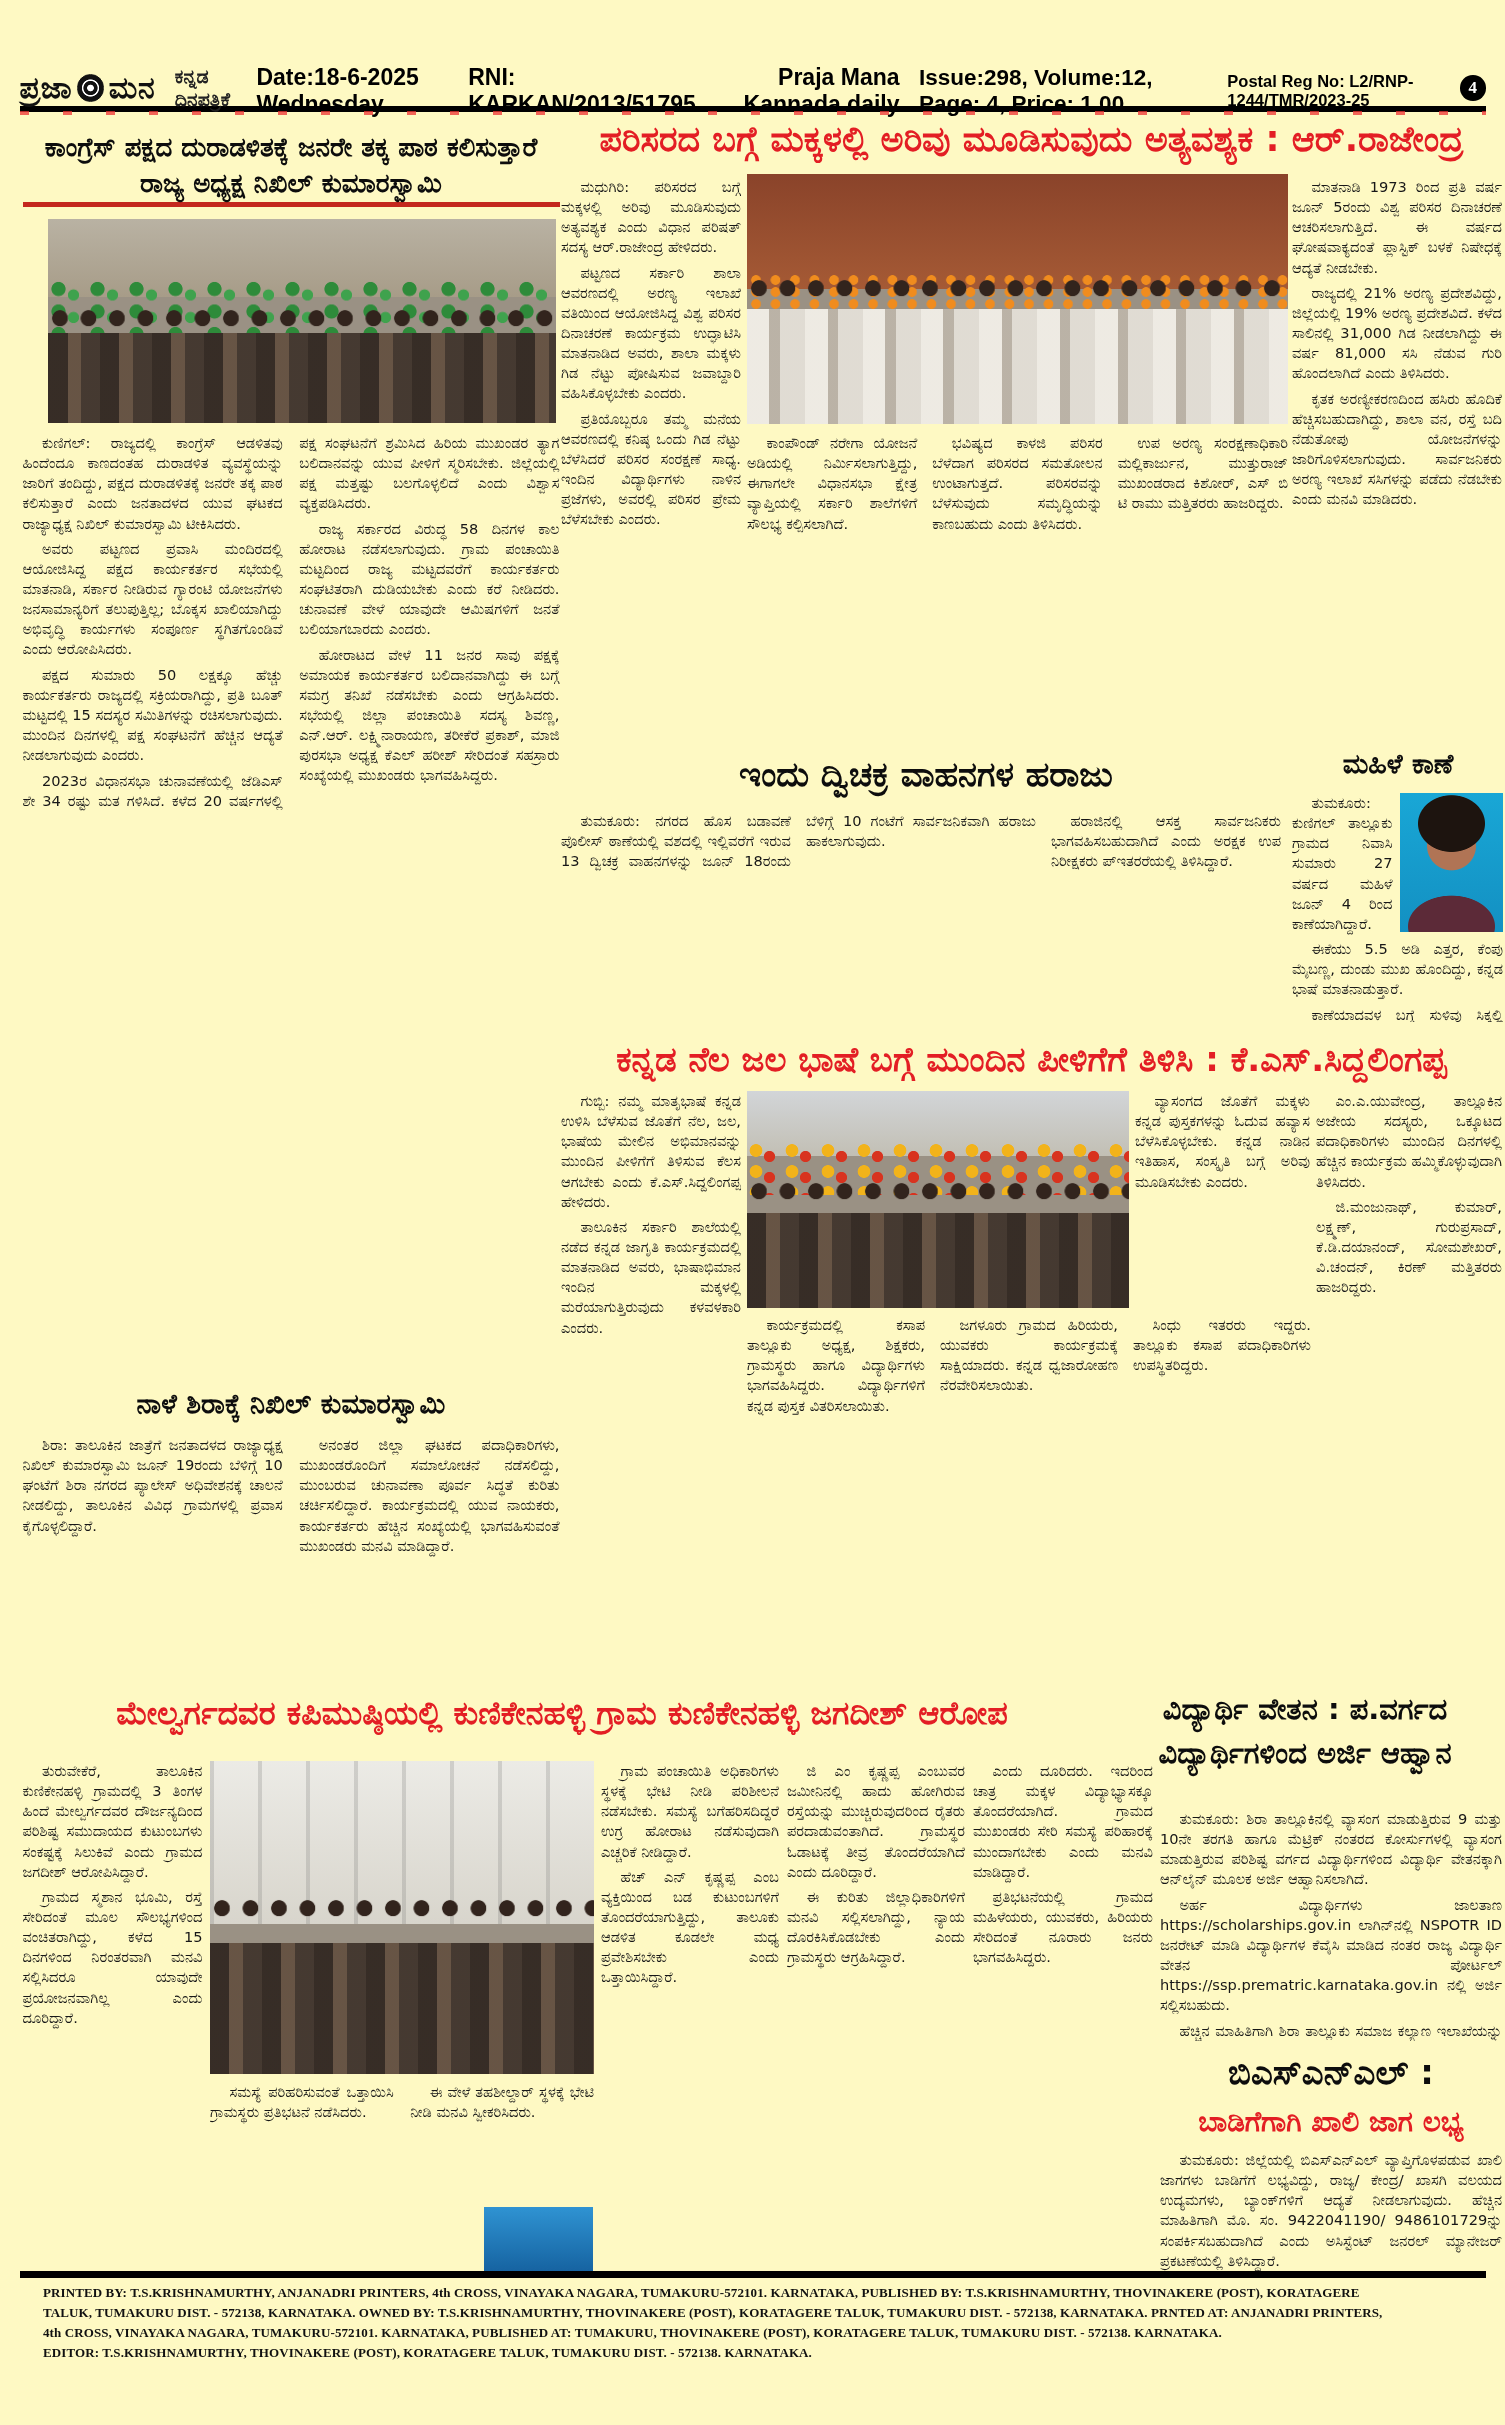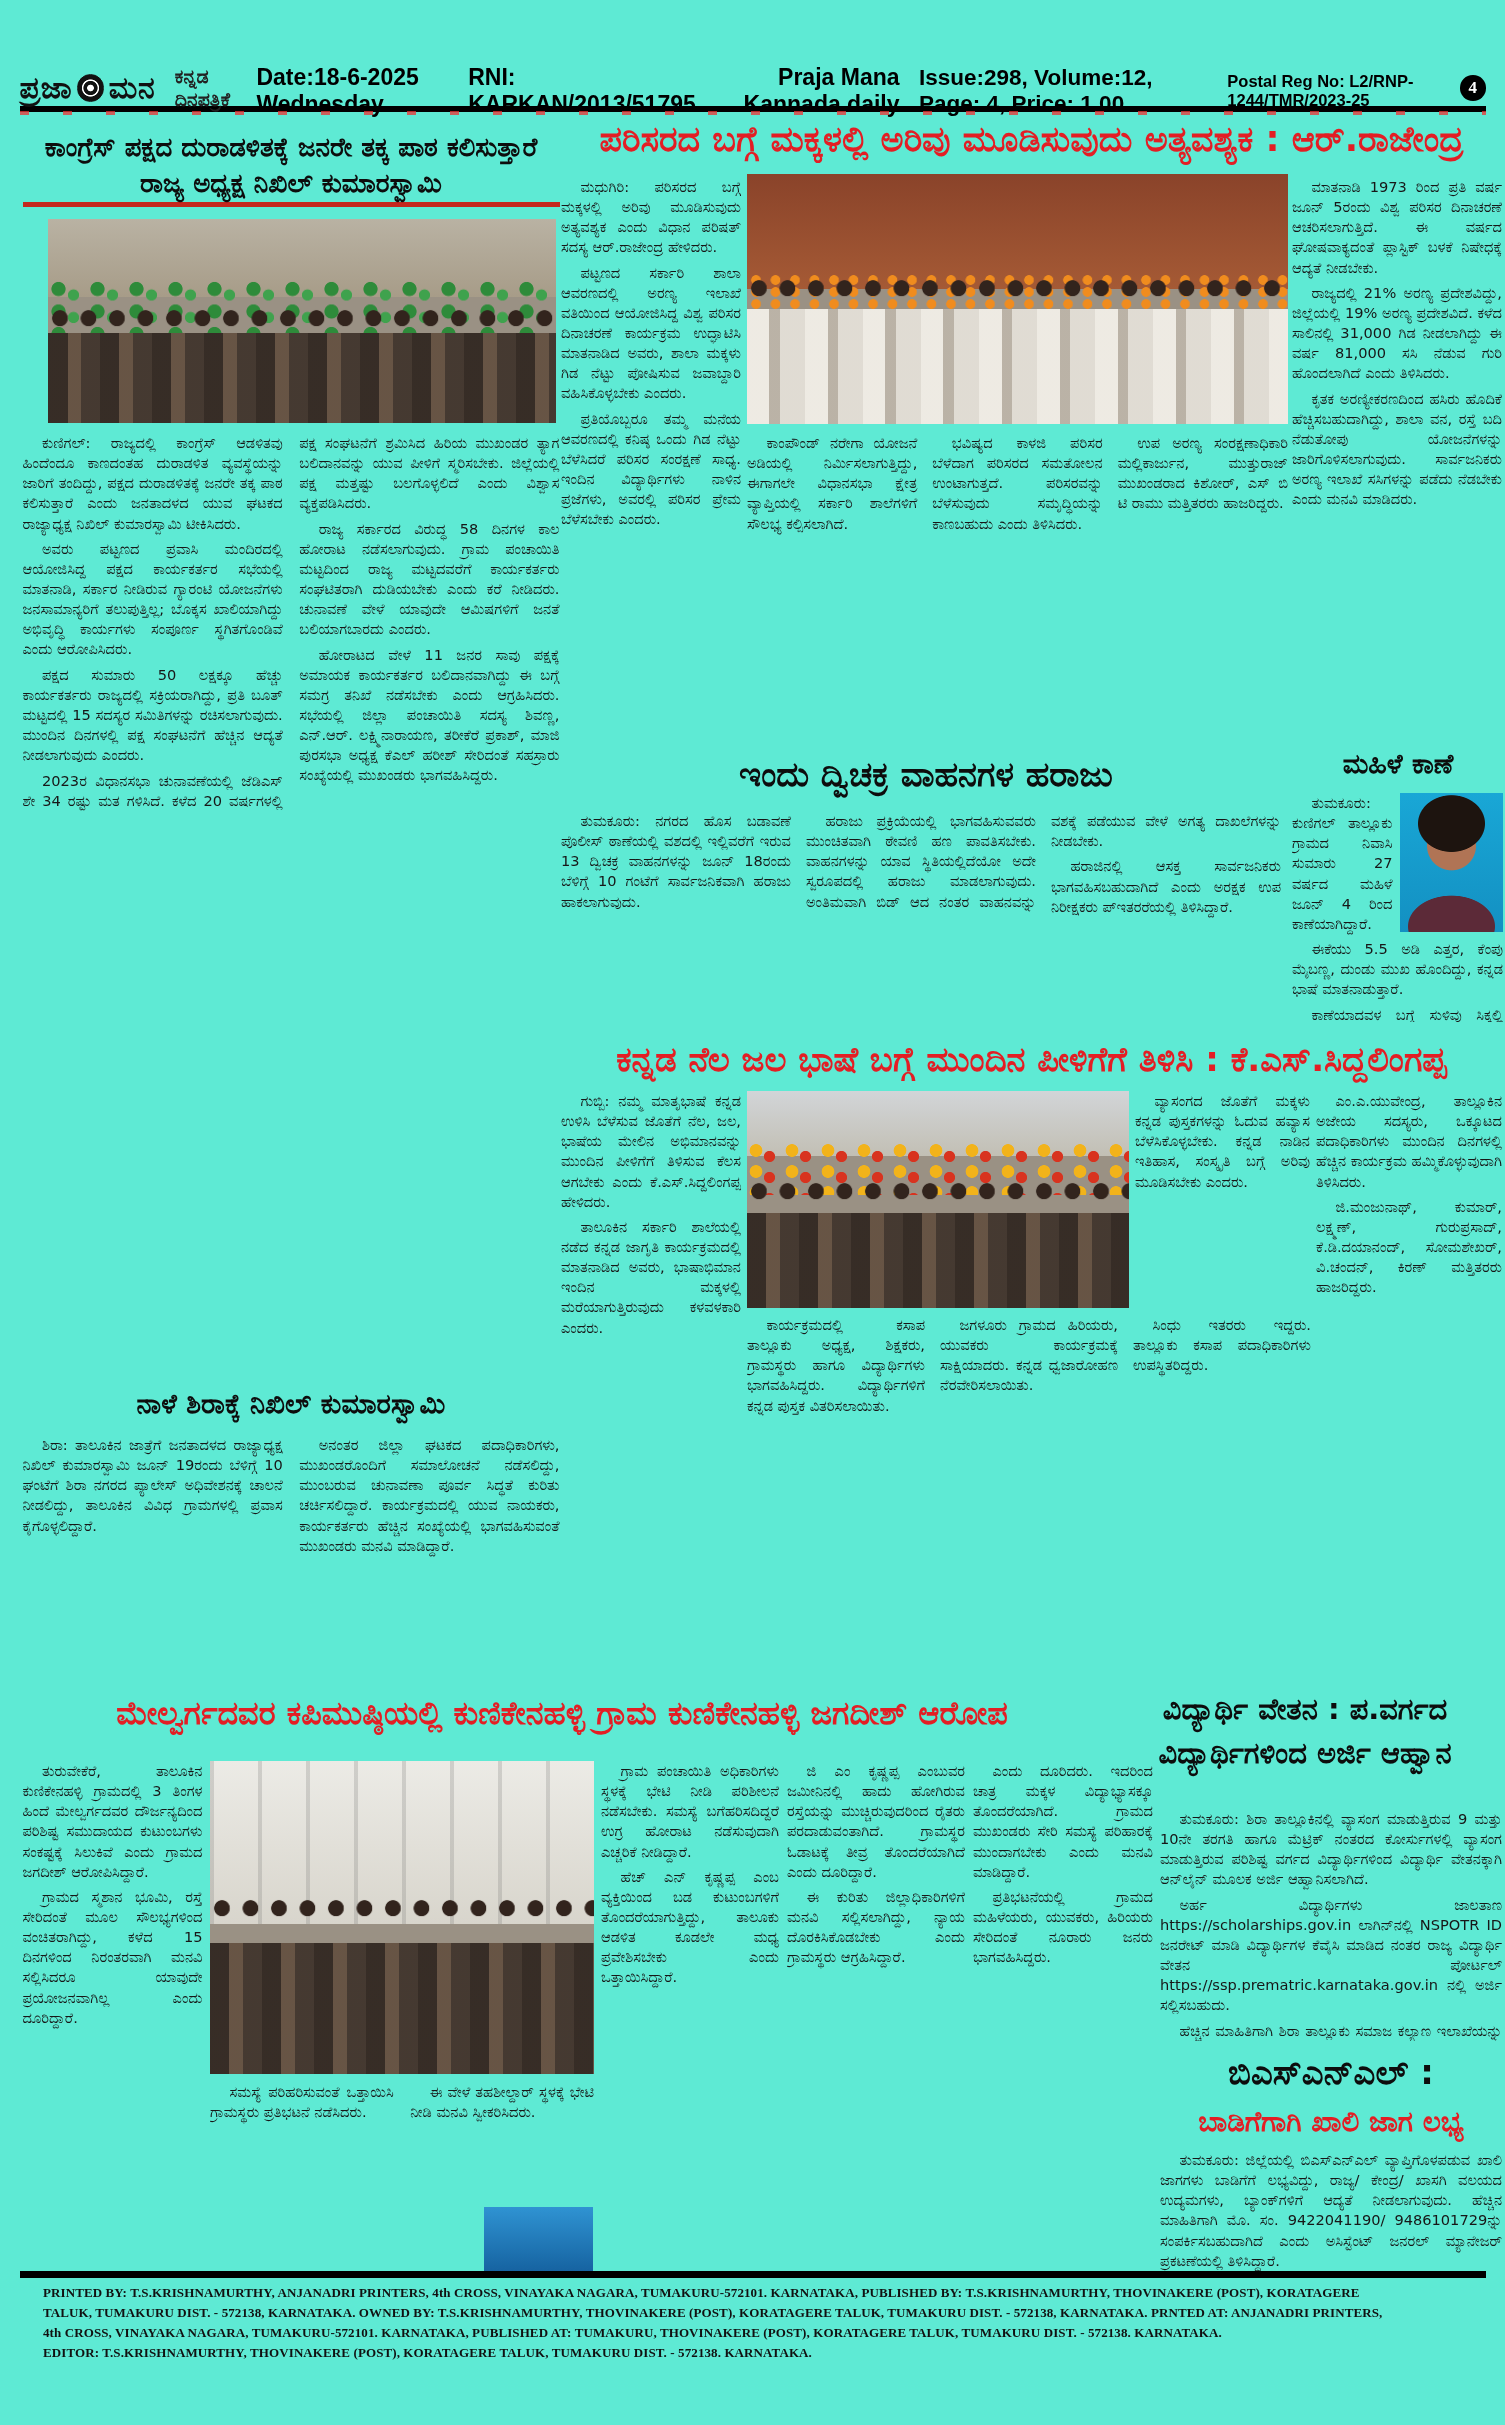--- a/index.html
+++ b/index.html
@@ -1,16 +1,16 @@
 <!DOCTYPE html>
 <html style="font-size:12px"><head>
 <meta charset="utf-8">
 <style>
   html,body{margin:0;padding:0;background:#ffffff;}
-  #page{position:relative;width:1505px;height:2426px;background:#5eead4;
+  #page{position:relative;width:1505px;height:2426px;background:#fef9c3;
         font-family:"DejaVu Sans",sans-serif;color:#161616;overflow:hidden;}
 
   
   .masthead{position:absolute;left:19.5px;top:70px;width:1466px;height:36px;
             display:flex;align-items:center;gap:19.5px;border-bottom:6px solid #000;}
   .logo-wrap{display:flex;align-items:center;gap:4.5px;}
   .logo-kn{font-size:30px;font-weight:bold;color:#111;letter-spacing:0.7px;}
   .logo-emblem{width:25.5px;height:25.5px;border-radius:50%;background:
       radial-gradient(circle at 50% 50%, #fff 0 3px, #111 3.7px 6.7px, #fff 7.5px 8.2px, #111 9px);
       border:1.5px solid #111;}
@@ -151,21 +151,20 @@
     </div>
   <div class="body-col" style="left:1292px;top:177px;width:210px;height:564px;">
       <p>ಮಾತನಾಡಿ 1973 ರಿಂದ ಪ್ರತಿ ವರ್ಷ ಜೂನ್ 5ರಂದು ವಿಶ್ವ ಪರಿಸರ ದಿನಾಚರಣೆ ಆಚರಿಸಲಾಗುತ್ತಿದೆ. ಈ ವರ್ಷದ ಘೋಷವಾಕ್ಯದಂತೆ ಪ್ಲಾಸ್ಟಿಕ್ ಬಳಕೆ ನಿಷೇಧಕ್ಕೆ ಆದ್ಯತೆ ನೀಡಬೇಕು.</p>
       <p>ರಾಜ್ಯದಲ್ಲಿ 21% ಅರಣ್ಯ ಪ್ರದೇಶವಿದ್ದು, ಜಿಲ್ಲೆಯಲ್ಲಿ 19% ಅರಣ್ಯ ಪ್ರದೇಶವಿದೆ. ಕಳೆದ ಸಾಲಿನಲ್ಲಿ 31,000 ಗಿಡ ನೀಡಲಾಗಿದ್ದು ಈ ವರ್ಷ 81,000 ಸಸಿ ನೆಡುವ ಗುರಿ ಹೊಂದಲಾಗಿದೆ ಎಂದು ತಿಳಿಸಿದರು.</p>
       <p>ಕೃತಕ ಅರಣ್ಯೀಕರಣದಿಂದ ಹಸಿರು ಹೊದಿಕೆ ಹೆಚ್ಚಿಸಬಹುದಾಗಿದ್ದು, ಶಾಲಾ ವನ, ರಸ್ತೆ ಬದಿ ನೆಡುತೋಪು ಯೋಜನೆಗಳನ್ನು ಜಾರಿಗೊಳಿಸಲಾಗುವುದು. ಸಾರ್ವಜನಿಕರು ಅರಣ್ಯ ಇಲಾಖೆ ಸಸಿಗಳನ್ನು ಪಡೆದು ನೆಡಬೇಕು ಎಂದು ಮನವಿ ಮಾಡಿದರು.</p>
     </div>
 
   <div class="hl hl-auction">ಇಂದು ದ್ವಿಚಕ್ರ ವಾಹನಗಳ ಹರಾಜು</div>
   <div class="body-col cols3" style="left:561px;top:811px;width:720px;height:210px;">
       <p>ತುಮಕೂರು: ನಗರದ ಹೊಸ ಬಡಾವಣೆ ಪೊಲೀಸ್ ಠಾಣೆಯಲ್ಲಿ ವಶದಲ್ಲಿ ಇಲ್ಲಿವರೆಗೆ ಇರುವ 13 ದ್ವಿಚಕ್ರ ವಾಹನಗಳನ್ನು ಜೂನ್ 18ರಂದು ಬೆಳಿಗ್ಗೆ 10 ಗಂಟೆಗೆ ಸಾರ್ವಜನಿಕವಾಗಿ ಹರಾಜು ಹಾಕಲಾಗುವುದು.</p>
-      <p>ಹರಾಜು ಪ್ರಕ್ರಿಯೆಯಲ್ಲಿ ಭಾಗವಹಿಸುವವರು ಮುಂಚಿತವಾಗಿ ಠೇವಣಿ ಹಣ ಪಾವತಿಸಬೇಕು. ವಾಹನಗಳನ್ನು ಯಾವ ಸ್ಥಿತಿಯಲ್ಲಿದೆಯೋ ಅದೇ ಸ್ವರೂಪದಲ್ಲಿ ಹರಾಜು ಮಾಡಲಾಗುವುದು. ಅಂತಿಮವಾಗಿ ಬಿಡ್ ಆದ ನಂತರ ವಾಹನವನ್ನು ವಶಕ್ಕೆ ಪಡೆಯುವ ವೇಳೆ ಅಗತ್ಯ ದಾಖಲೆಗಳನ್ನು ನೀಡಬೇಕು.</p>
       <p>ಹರಾಜಿನಲ್ಲಿ ಆಸಕ್ತ ಸಾರ್ವಜನಿಕರು ಭಾಗವಹಿಸಬಹುದಾಗಿದೆ ಎಂದು ಅರಕ್ಷಕ ಉಪ ನಿರೀಕ್ಷಕರು ಪ್ಇತರರೆಯಲ್ಲಿ ತಿಳಿಸಿದ್ದಾರೆ.</p>
     </div>
 
   <div class="hl hl-missing">ಮಹಿಳೆ ಕಾಣೆ</div>
   <div class="body-col" style="left:1292px;top:793px;width:211px;height:229px;">
     <div class="photo photo3" style="position:relative;float:right;width:103px;height:139px;margin:0 0 6px 7.5px;"></div>
     <div>
         <p>ತುಮಕೂರು: ಕುಣಿಗಲ್ ತಾಲ್ಲೂಕು ಗ್ರಾಮದ ನಿವಾಸಿ ಸುಮಾರು 27 ವರ್ಷದ ಮಹಿಳೆ ಜೂನ್ 4 ರಿಂದ ಕಾಣೆಯಾಗಿದ್ದಾರೆ.</p>
         <p>ಈಕೆಯು 5.5 ಅಡಿ ಎತ್ತರ, ಕೆಂಪು ಮೈಬಣ್ಣ, ದುಂಡು ಮುಖ ಹೊಂದಿದ್ದು, ಕನ್ನಡ ಭಾಷೆ ಮಾತನಾಡುತ್ತಾರೆ.</p>
         <p>ಕಾಣೆಯಾದವಳ ಬಗ್ಗೆ ಸುಳಿವು ಸಿಕ್ಕಲ್ಲಿ ದೂ.ವಾ.ಸಂ. 08132-223338/ 220229, 0816-2272451ನ್ನು ಸಂಪರ್ಕಿಸಬೇಕೆಂದು ಪೊಲೀಸ್ ಸಬ್ ಇನ್ಸ್‌ಪೆಕ್ಟರ್ ಮನವಿ ಮಾಡಿದ್ದಾರೆ.</p>

